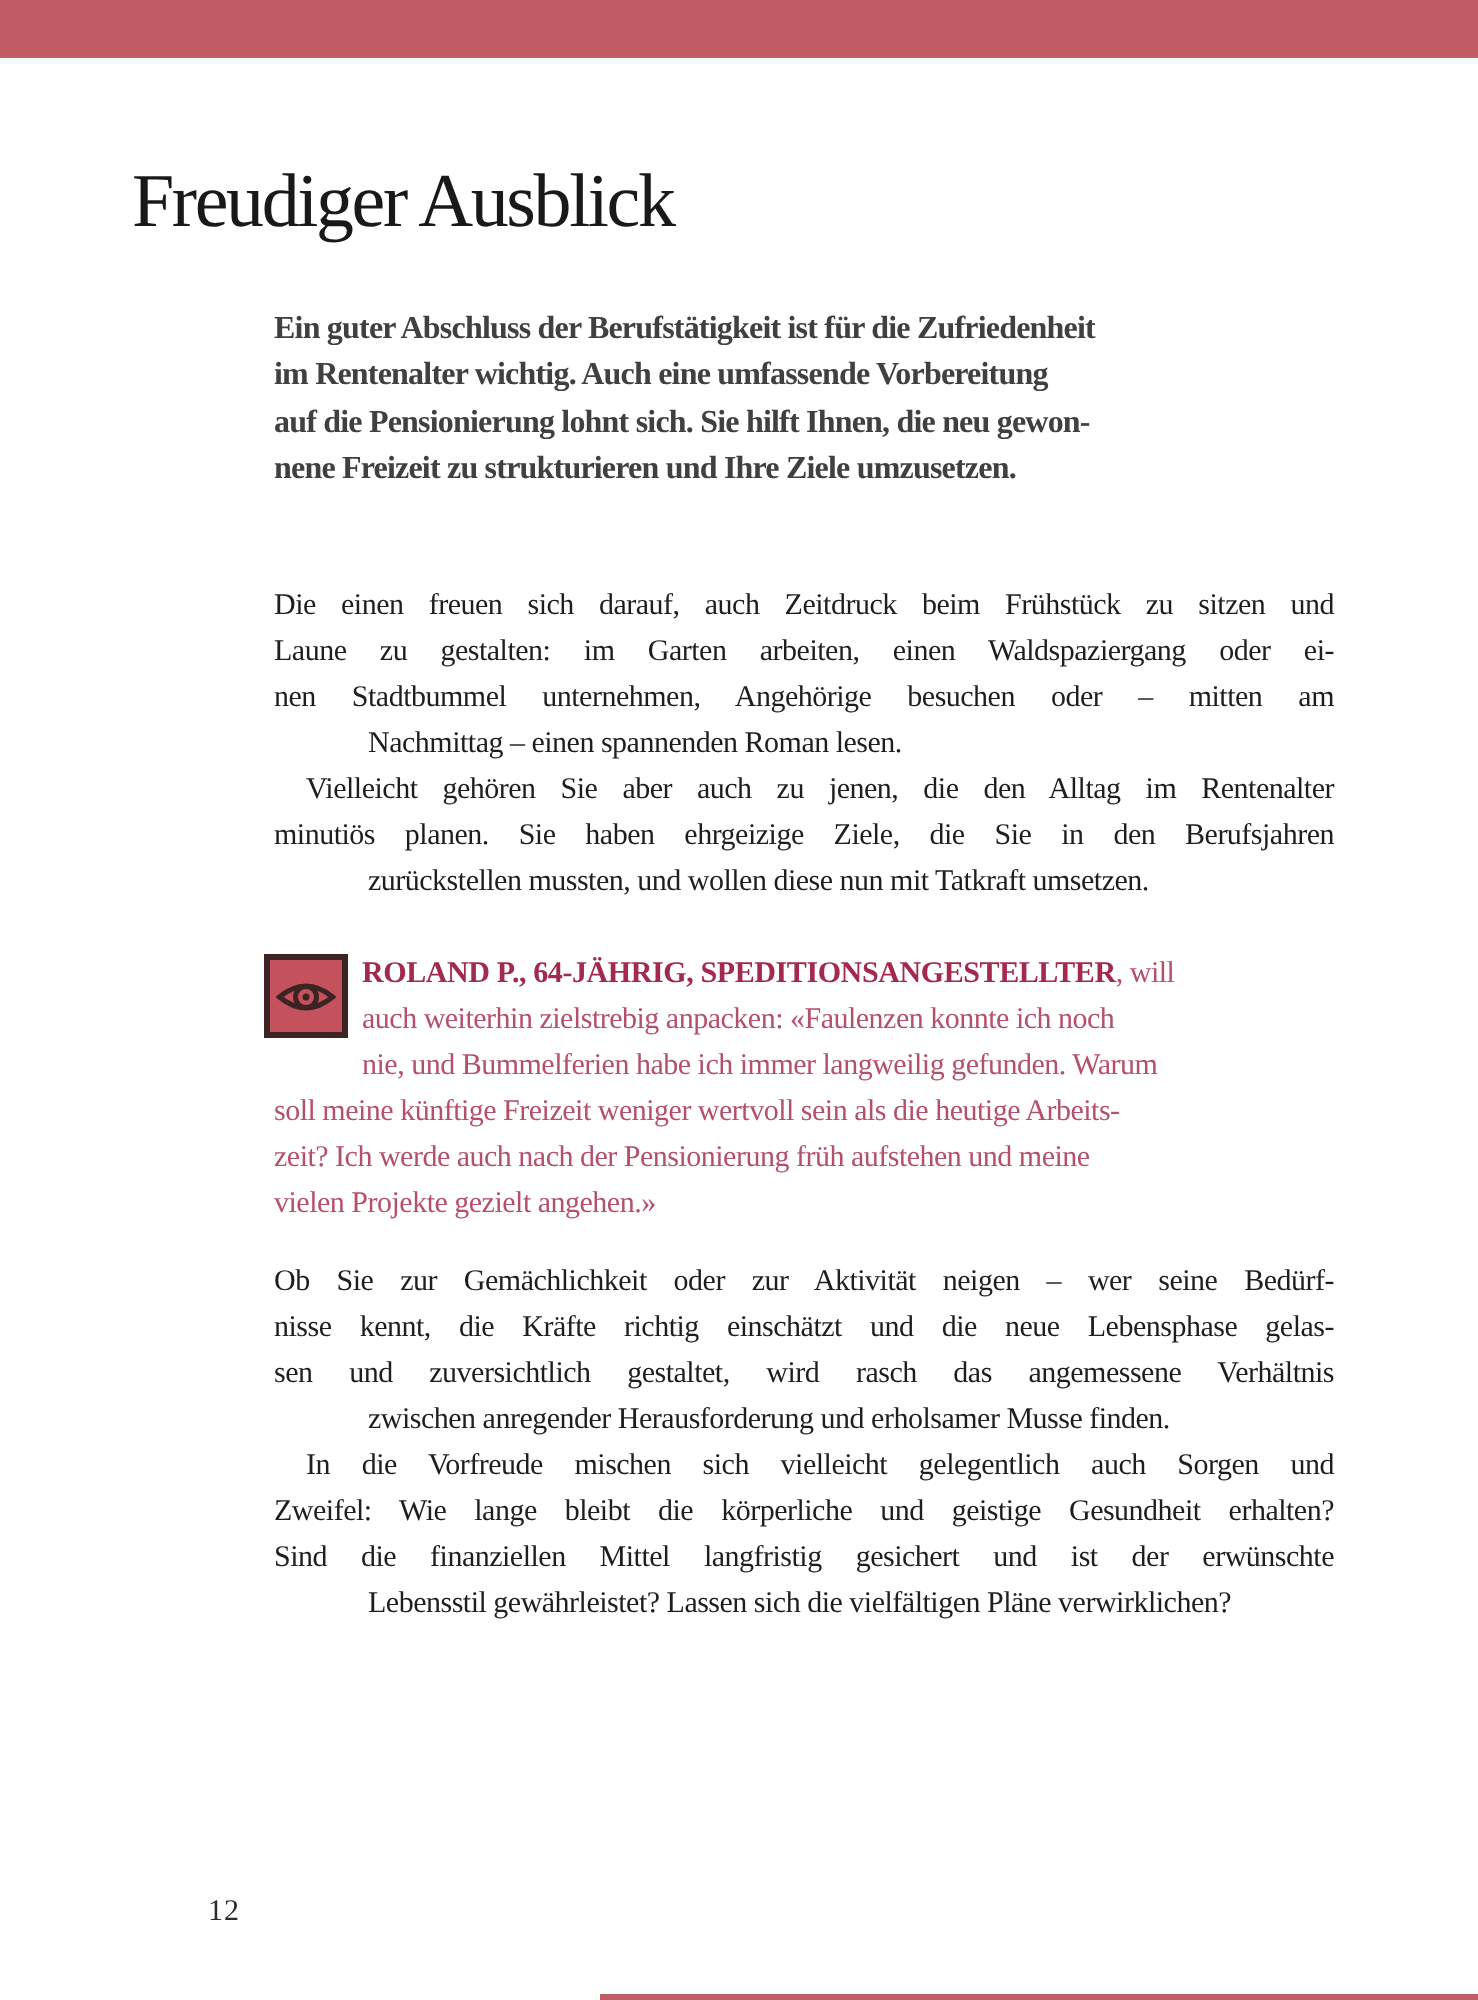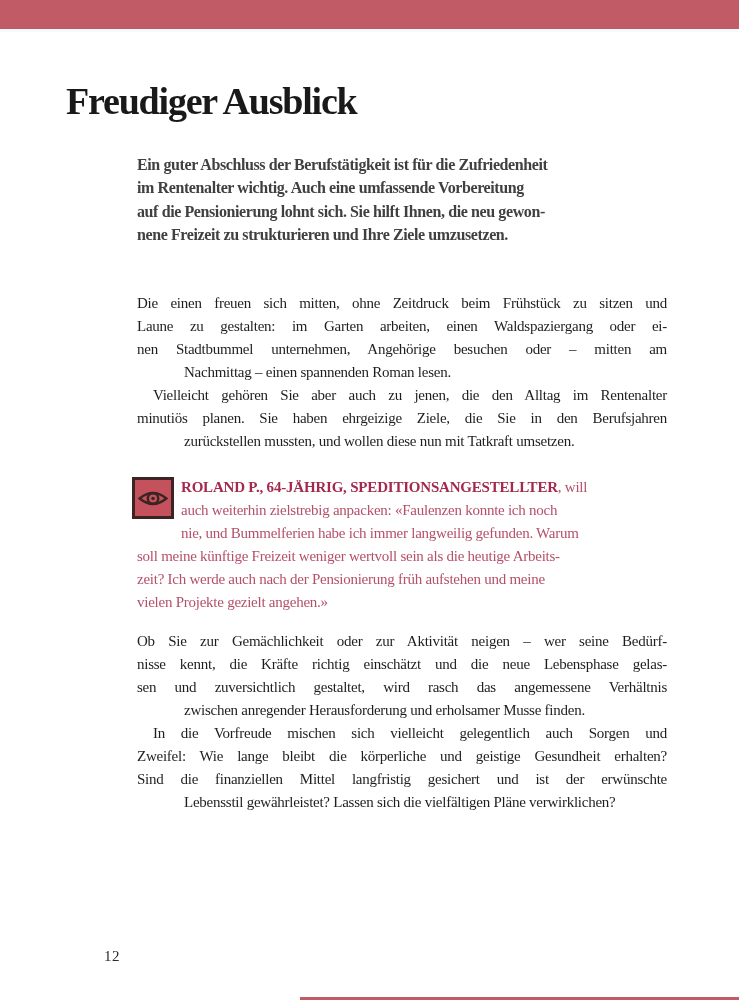--- a/index.html
+++ b/index.html
@@ -21,21 +21,21 @@
     font-family:"Liberation Serif","DejaVu Serif",serif;
     color:var(--text-ink);
   }
   .top-bar{
     position:absolute;top:0;left:0;right:0;height:32px;
     background:var(--header-bar);
     border-bottom:3px solid #f4f9fc;
   }
   .title{
     position:absolute;left:66px;top:80px;
-    font-size:38px;line-height:42px;font-weight:bold;
+    font-size:38px;line-height:42px;font-weight:normal;
     letter-spacing:-1.2px;color:#191919;
     white-space:nowrap;
   }
   .content{
     position:absolute;left:137px;top:153px;width:530px;
   }
   .intro{
     font-size:16px;line-height:23.3px;font-weight:bold;
     letter-spacing:-0.4px;color:#404040;
     margin-bottom:46px;
@@ -87,21 +87,21 @@
   <div class="content">
 
     <div class="intro">
         <div class="tline">Ein guter Abschluss der Berufstätigkeit ist für die Zufriedenheit</div>
         <div class="tline">im Rentenalter wichtig. Auch eine umfassende Vorbereitung</div>
         <div class="tline">auf die Pensionierung lohnt sich. Sie hilft Ihnen, die neu gewon-</div>
         <div class="tline">nene Freizeit zu strukturieren und Ihre Ziele umzusetzen.</div>
       </div>
 
     <div class="para justify">
-        <div class="tline">Die einen freuen sich mitten, ohne Zeitdruck beim Frühstück zu sitzen und</div>
+        <div class="tline">Die einen freuen sich darauf, auch Zeitdruck beim Frühstück zu sitzen und</div>
         <div class="tline">Laune zu gestalten: im Garten arbeiten, einen Waldspaziergang oder ei-</div>
         <div class="tline">nen Stadtbummel unternehmen, Angehörige besuchen oder – mitten am</div>
         <div class="tline">Nachmittag – einen spannenden Roman lesen.</div>
       </div>
 
     <div class="para justify indent">
         <div class="tline">Vielleicht gehören Sie aber auch zu jenen, die den Alltag im Rentenalter</div>
         <div class="tline">minutiös planen. Sie haben ehrgeizige Ziele, die Sie in den Berufsjahren</div>
         <div class="tline">zurückstellen mussten, und wollen diese nun mit Tatkraft umsetzen.</div>
       </div>

